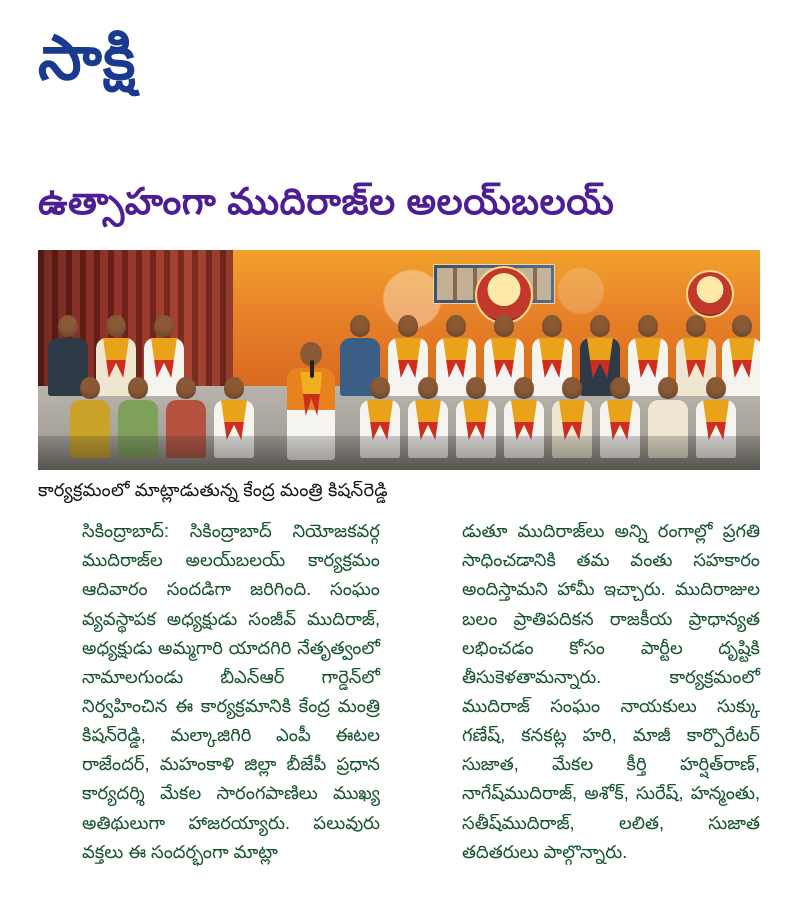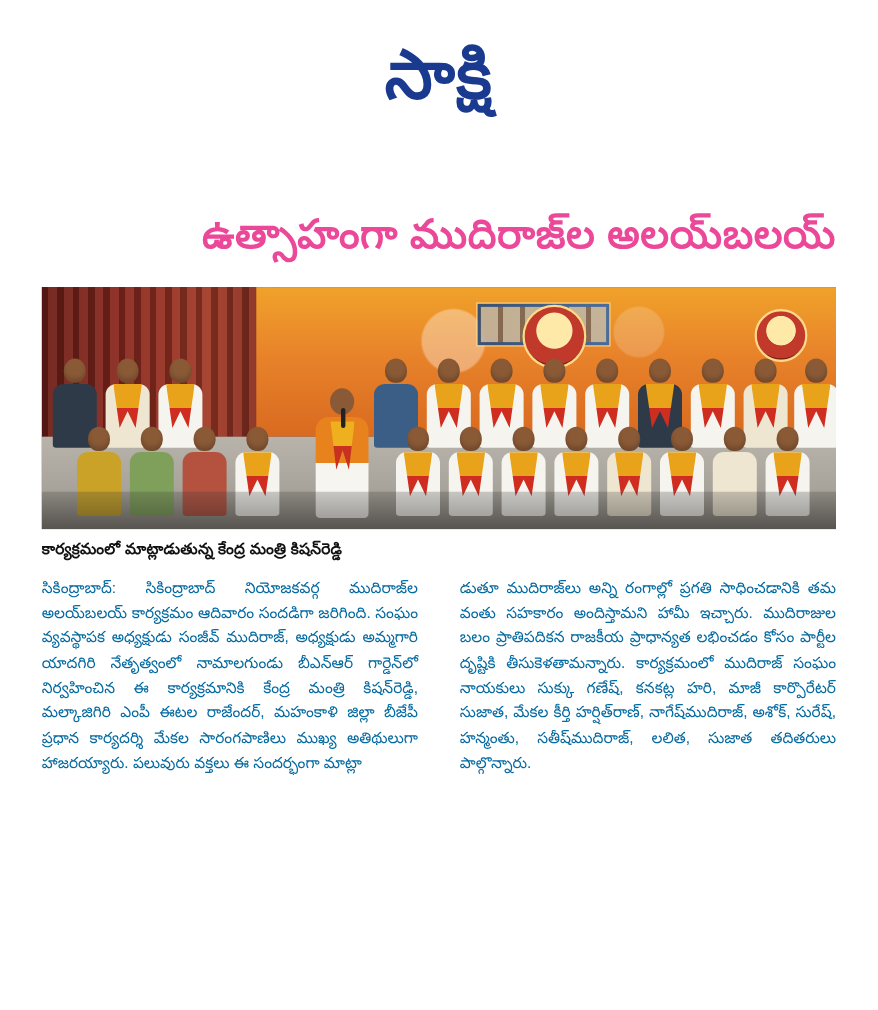--- a/index.html
+++ b/index.html
@@ -18,41 +18,40 @@
   .page {
     width: 798px;
     height: 918px;
     box-sizing: border-box;
     padding: 0 38px;
     position: relative;
   }
 
   
   .masthead {
-    text-align: center;
-    padding-top: 17px;
+    text-align: left;
+    padding-top: 27px;
     height: 86px;
-    margin-top: 21px;
   }
   .masthead-logo {
     font-family: "Liberation Sans", sans-serif;
     font-size: 62px;
     font-weight: bold;
     color: #1a3a8f;
     letter-spacing: 1px;
     line-height: 1;
     display: inline-block;
   }
 
   
   .headline {
-    text-align: right;
+    text-align: left;
     font-size: 37px;
     font-weight: bold;
-    color: #ec4899;
+    color: #4c1d95;
     line-height: 1.25;
     margin-top: 66px;
     letter-spacing: 0.5px;
   }
 
   
   .photo-wrap {
     width: 722px;
     height: 220px;
     margin: 0 auto;
@@ -186,40 +185,41 @@
   }
   .chair-row {
     position: absolute; left: 0; right: 0; bottom: 0; height: 34px;
     background: linear-gradient(180deg, rgba(60,60,60,0.25), rgba(20,20,20,0.45));
   }
 
   
   .caption {
     width: 722px;
     margin: 10px auto 0;
-    font-size: 14px;
-    font-weight: bold;
+    font-size: 18px;
+    font-weight: normal;
     color: #111;
     letter-spacing: .2px;
   }
 
   
   .body-cols {
     width: 722px;
     margin: 12px auto 0;
     display: flex;
     gap: 38px;
   }
   .col {
     width: 342px;
-    font-size: 14px;
+    font-size: 18px;
     line-height: 1.62;
     text-align: justify;
     text-justify: inter-word;
-    color: #0369a1;
+    color: #14532d;
+    margin-left: 44px;
   }
   .col p { margin: 0; }
 
   
   .footer {
     position: absolute;
     left: 0; right: 0;
     bottom: 22px;
     text-align: center;
     font-size: 14.5px;

